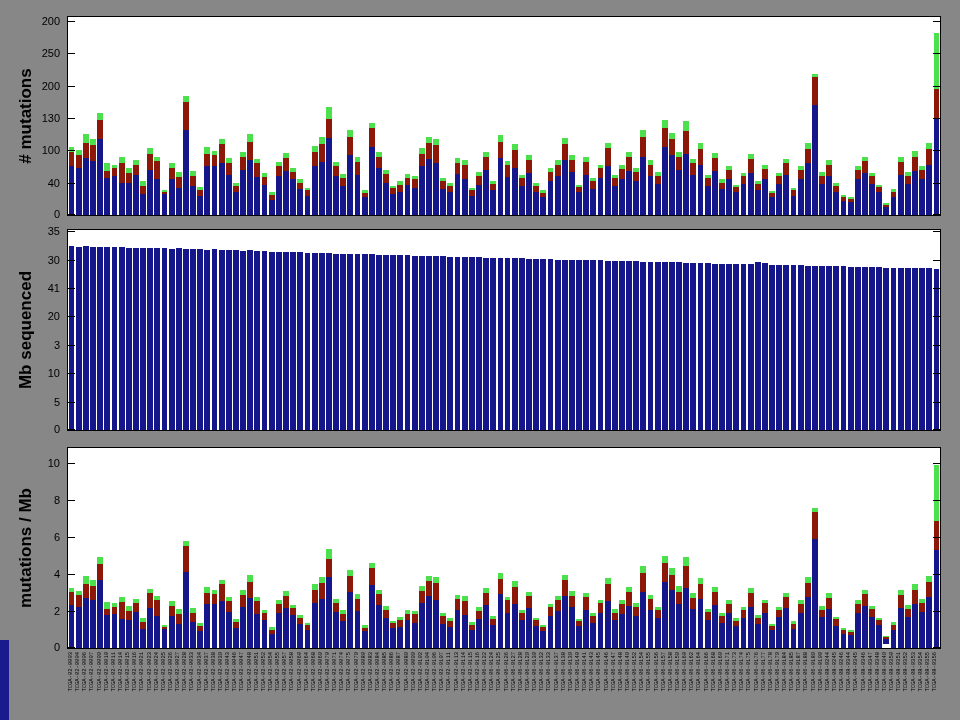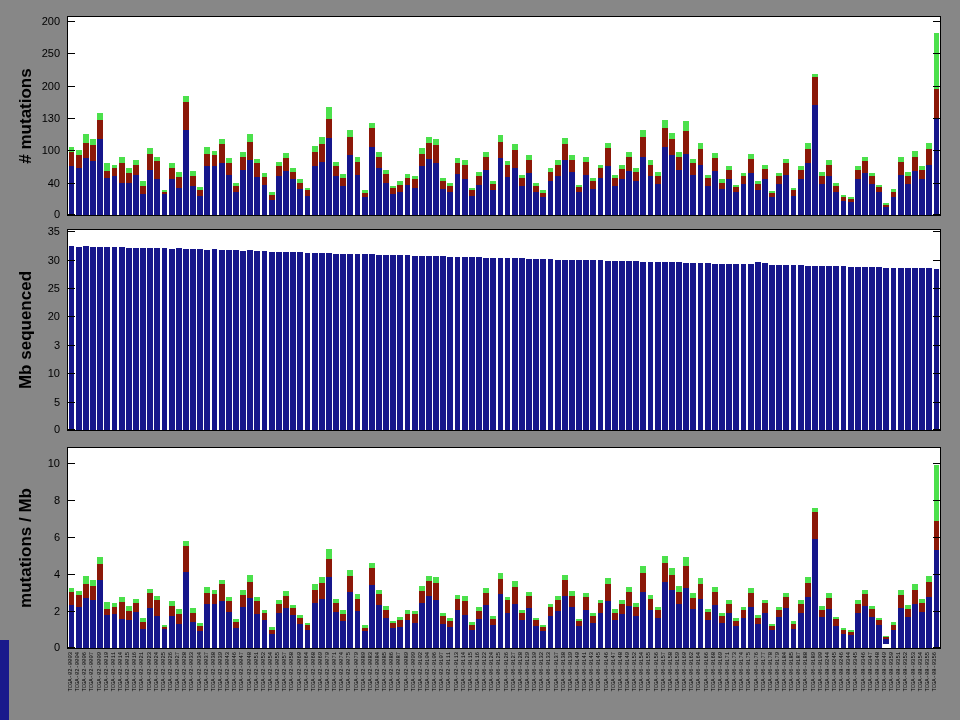--- a/index.html
+++ b/index.html
@@ -1052,21 +1052,21 @@
       <div class="tick" style="left: 865px; top: 143.182px; width: 7px;"></div>
       <div class="tick-label" style="left: -44px; top: 143.182px;">10</div>
       <div class="tick" style="left: 0px; top: 114.773px; width: 7px;"></div>
       <div class="tick" style="left: 865px; top: 114.773px; width: 7px;"></div>
       <div class="tick-label" style="left: -44px; top: 114.773px;">3</div>
       <div class="tick" style="left: 0px; top: 86.3636px; width: 7px;"></div>
       <div class="tick" style="left: 865px; top: 86.3636px; width: 7px;"></div>
       <div class="tick-label" style="left: -44px; top: 86.3636px;">20</div>
       <div class="tick" style="left: 0px; top: 57.9545px; width: 7px;"></div>
       <div class="tick" style="left: 865px; top: 57.9545px; width: 7px;"></div>
-      <div class="tick-label" style="left: -44px; top: 57.9545px;">25</div>
+      <div class="tick-label" style="left: -44px; top: 57.9545px;">41</div>
       <div class="tick" style="left: 0px; top: 29.5455px; width: 7px;"></div>
       <div class="tick" style="left: 865px; top: 29.5455px; width: 7px;"></div>
       <div class="tick-label" style="left: -44px; top: 29.5455px;">30</div>
       <div class="tick" style="left: 0px; top: 1.13636px; width: 7px;"></div>
       <div class="tick" style="left: 865px; top: 1.13636px; width: 7px;"></div>
       <div class="tick-label" style="left: -44px; top: 1.13636px;">35</div>
     </div>
 
   <div class="chart" id="chart2">
     <div class="bars">

